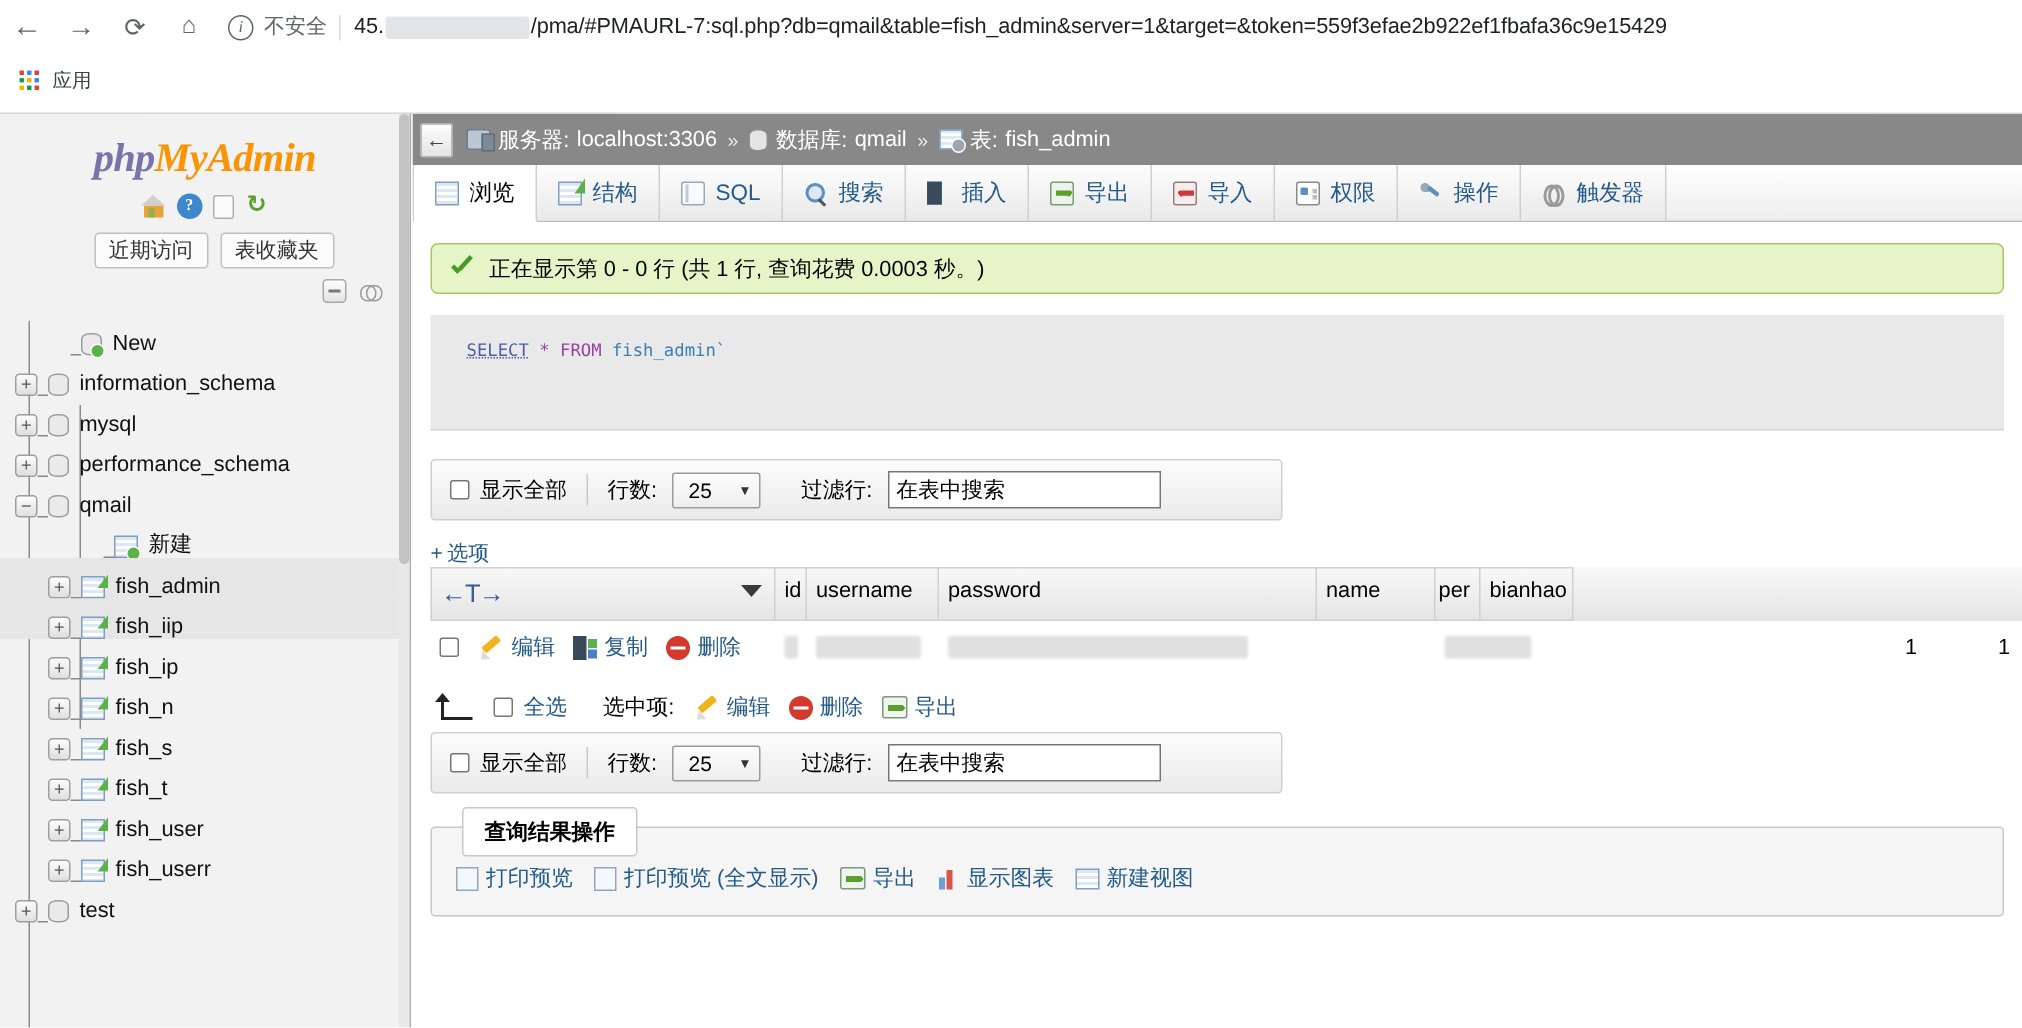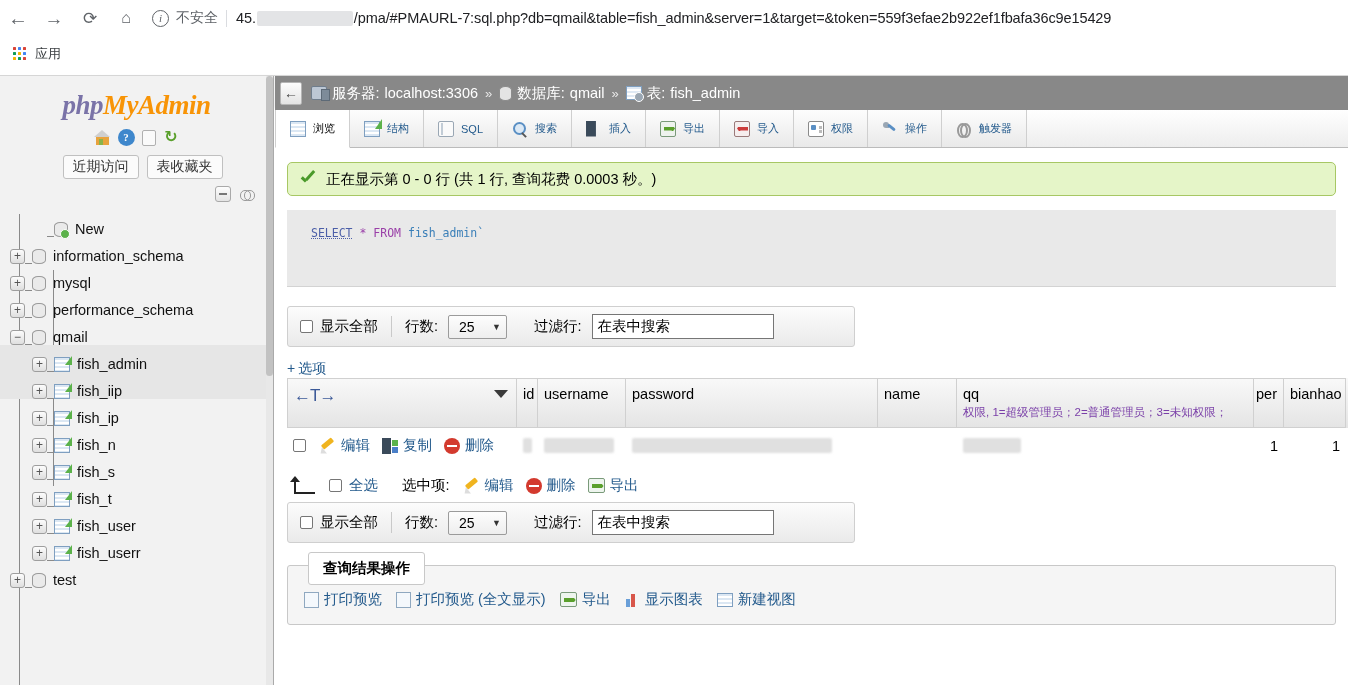--- a/index.html
+++ b/index.html
@@ -255,21 +255,21 @@
 
   .tabs {
     display: flex; height: 38px; align-items: flex-end;
     background: linear-gradient(#ffffff, #ededed);
     border-bottom: 1px solid #bbb;
   }
   .tab {
     display: flex; align-items: center; gap: 7px;
     height: 37px; padding: 0 14px;
     border-right: 1px solid #cfcfcf;
-    font-size: 11px; color: #235a8c; cursor: pointer;
+    font-size: 15px; color: #235a8c; cursor: pointer;
     background: linear-gradient(#fdfdfd, #e9e9e9);
   }
   .tab:first-child { border-left: 1px solid #cfcfcf; }
   .tab.active {
     background: #fff; color: #000; border-bottom: 1px solid #fff;
     margin-bottom: -1px; height: 38px;
   }
   .tico { width: 16px; height: 16px; flex: 0 0 auto; position: relative; }
   .tico-browse {
     background: repeating-linear-gradient(#dbe7f3 0 2px, #fff 2px 4px);
@@ -633,20 +633,27 @@
           <span class="dash"></span>
           <span class="ico-db"></span>
           <span class="tlabel">performance_schema</span>
         </div>
         <div class="tnode">
           <span class="indent" style="width: 0px;"></span>
           <span class="exp">−</span>
           <span class="dash"></span>
           <span class="ico-db"></span>
           <span class="tlabel">qmail</span>
+        </div>
+        <div class="tnode">
+          <span class="indent" style="width: 44px;"></span>
+          <span class="exp blank"></span>
+          <span class="dash"></span>
+          <span class="ico-new"></span>
+          <span class="tlabel">新建</span>
         </div>
         <div class="tnode hl">
           <span class="indent" style="width: 22px;"></span>
           <span class="exp">+</span>
           <span class="dash"></span>
           <span class="ico-tbl"></span>
           <span class="tlabel">fish_admin</span>
         </div>
         <div class="tnode hl">
           <span class="indent" style="width: 22px;"></span>
@@ -808,24 +815,20 @@
     <div class="rtable">
       <div class="rthead">
         <div class="rth" style="width:230px">
           <span class="navarrows">←T→</span>
           <span class="sortcaret"></span>
         </div>
         <div class="rth" style="width:21px">id</div>
         <div class="rth" style="width:88px">username</div>
         <div class="rth" style="width:252px">password</div>
         <div class="rth" style="width:79px">name</div>
-        <div class="rth" style="width:297px; flex-direction:column; align-items:flex-start;">
-          <span>qq</span>
-          <span class="colcomment">权限, 1=超级管理员；2=普通管理员；3=未知权限；</span>
-        </div>
         <div class="rth" style="width:30px; justify-content:flex-end;">per</div>
         <div class="rth" style="width:62px">bianhao</div>
       </div>
       <div class="rtrow">
         <div class="rtd" style="width:230px">
           <span class="rowcheck"></span>
           <span style="width:14px"></span>
           <span class="act">
             <span class="ico-pencil"></span>
             <span>编辑</span>

